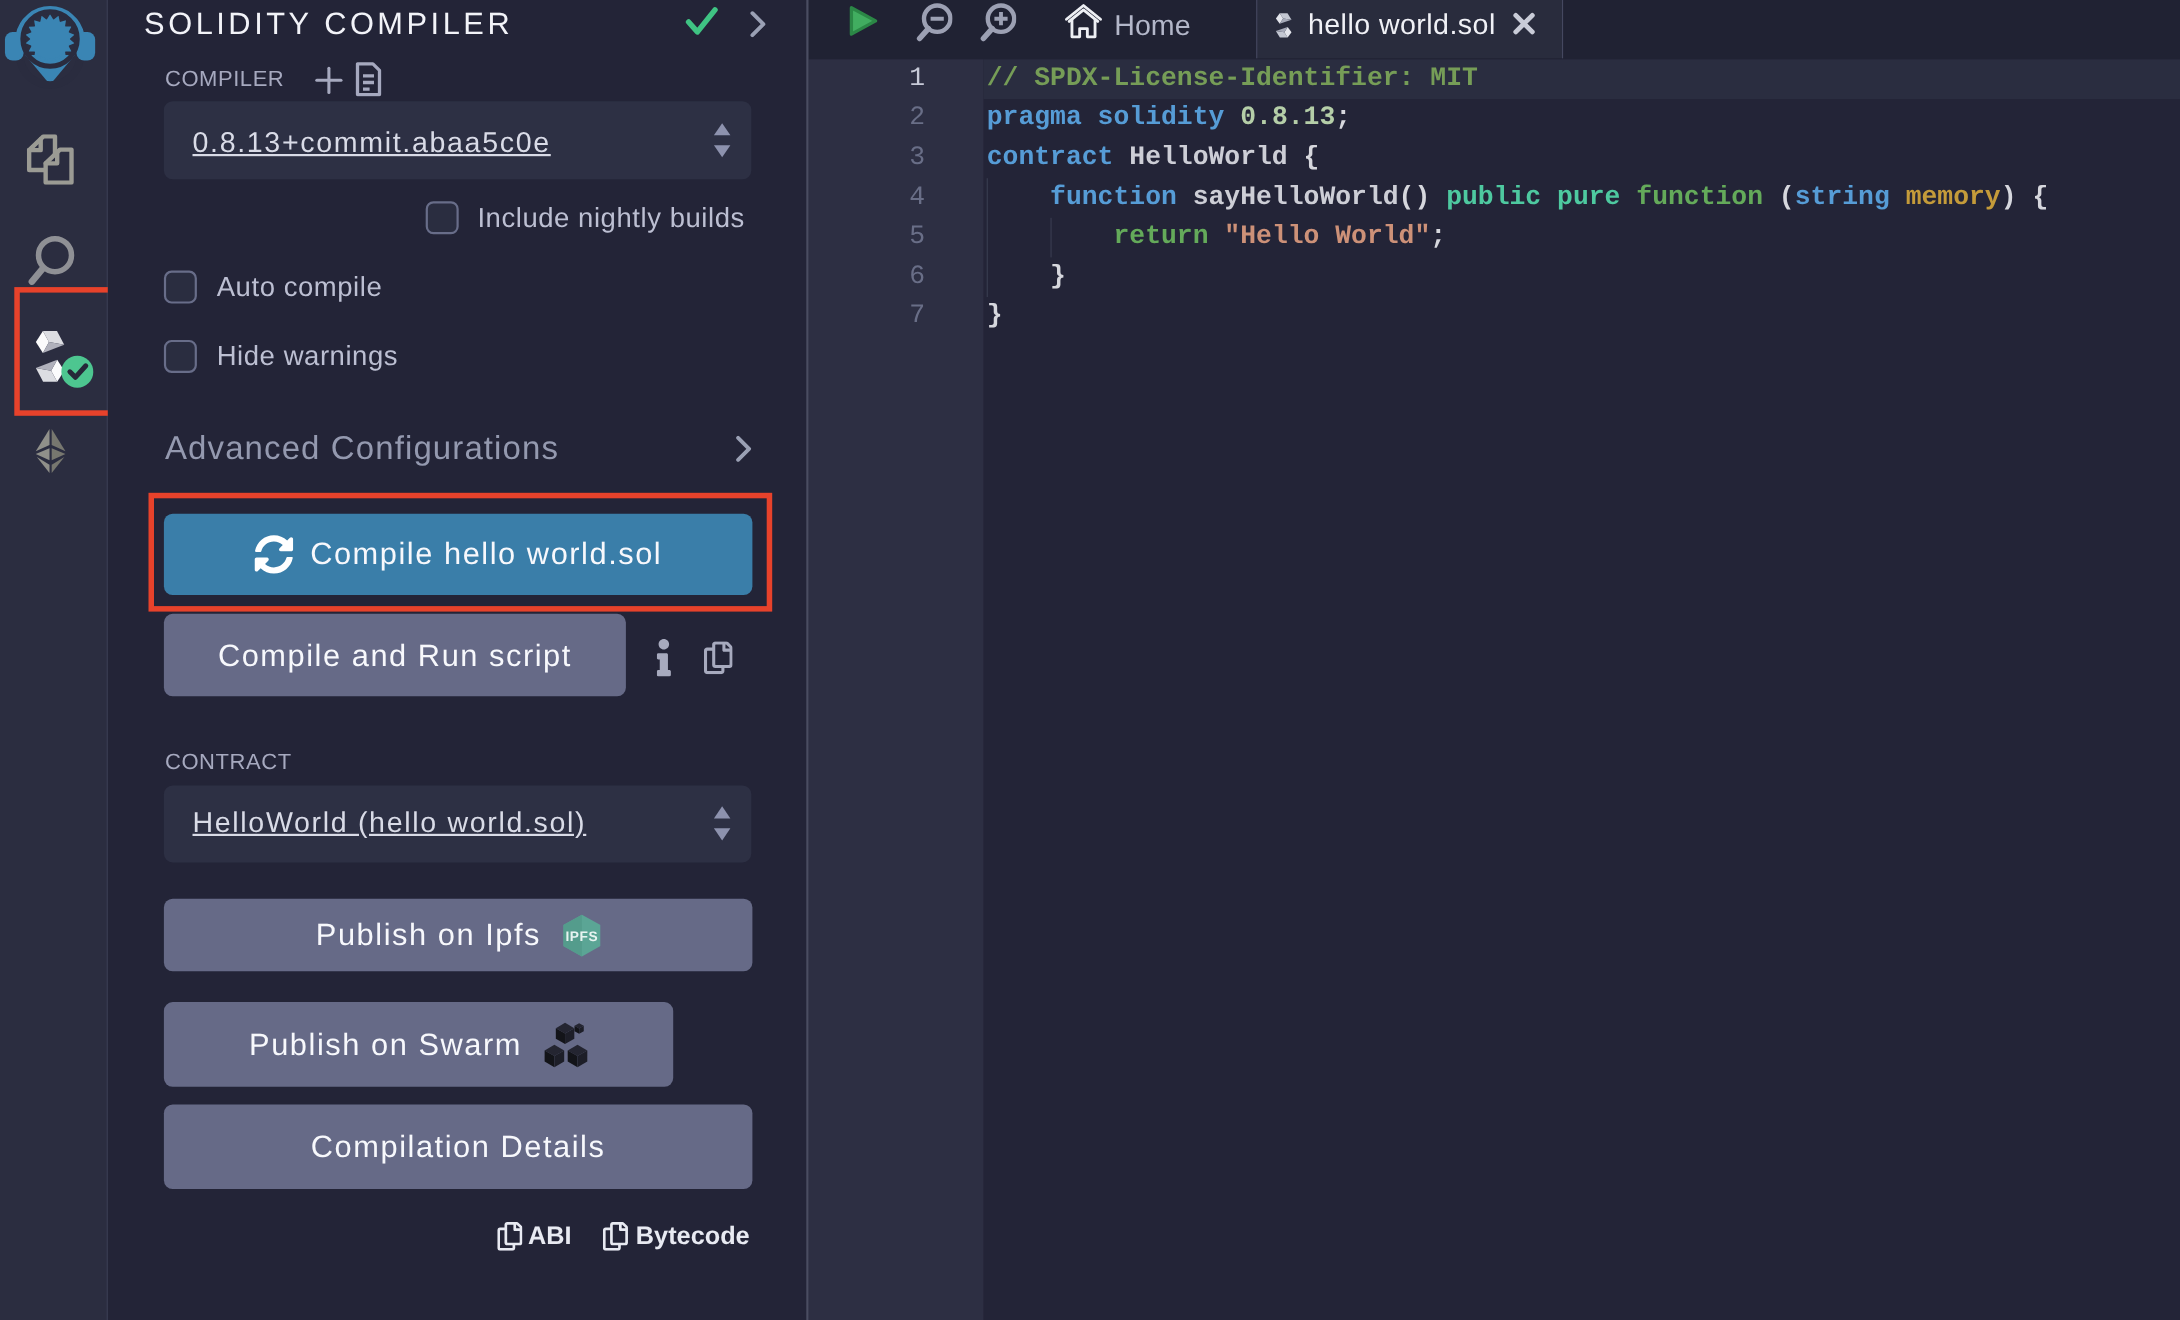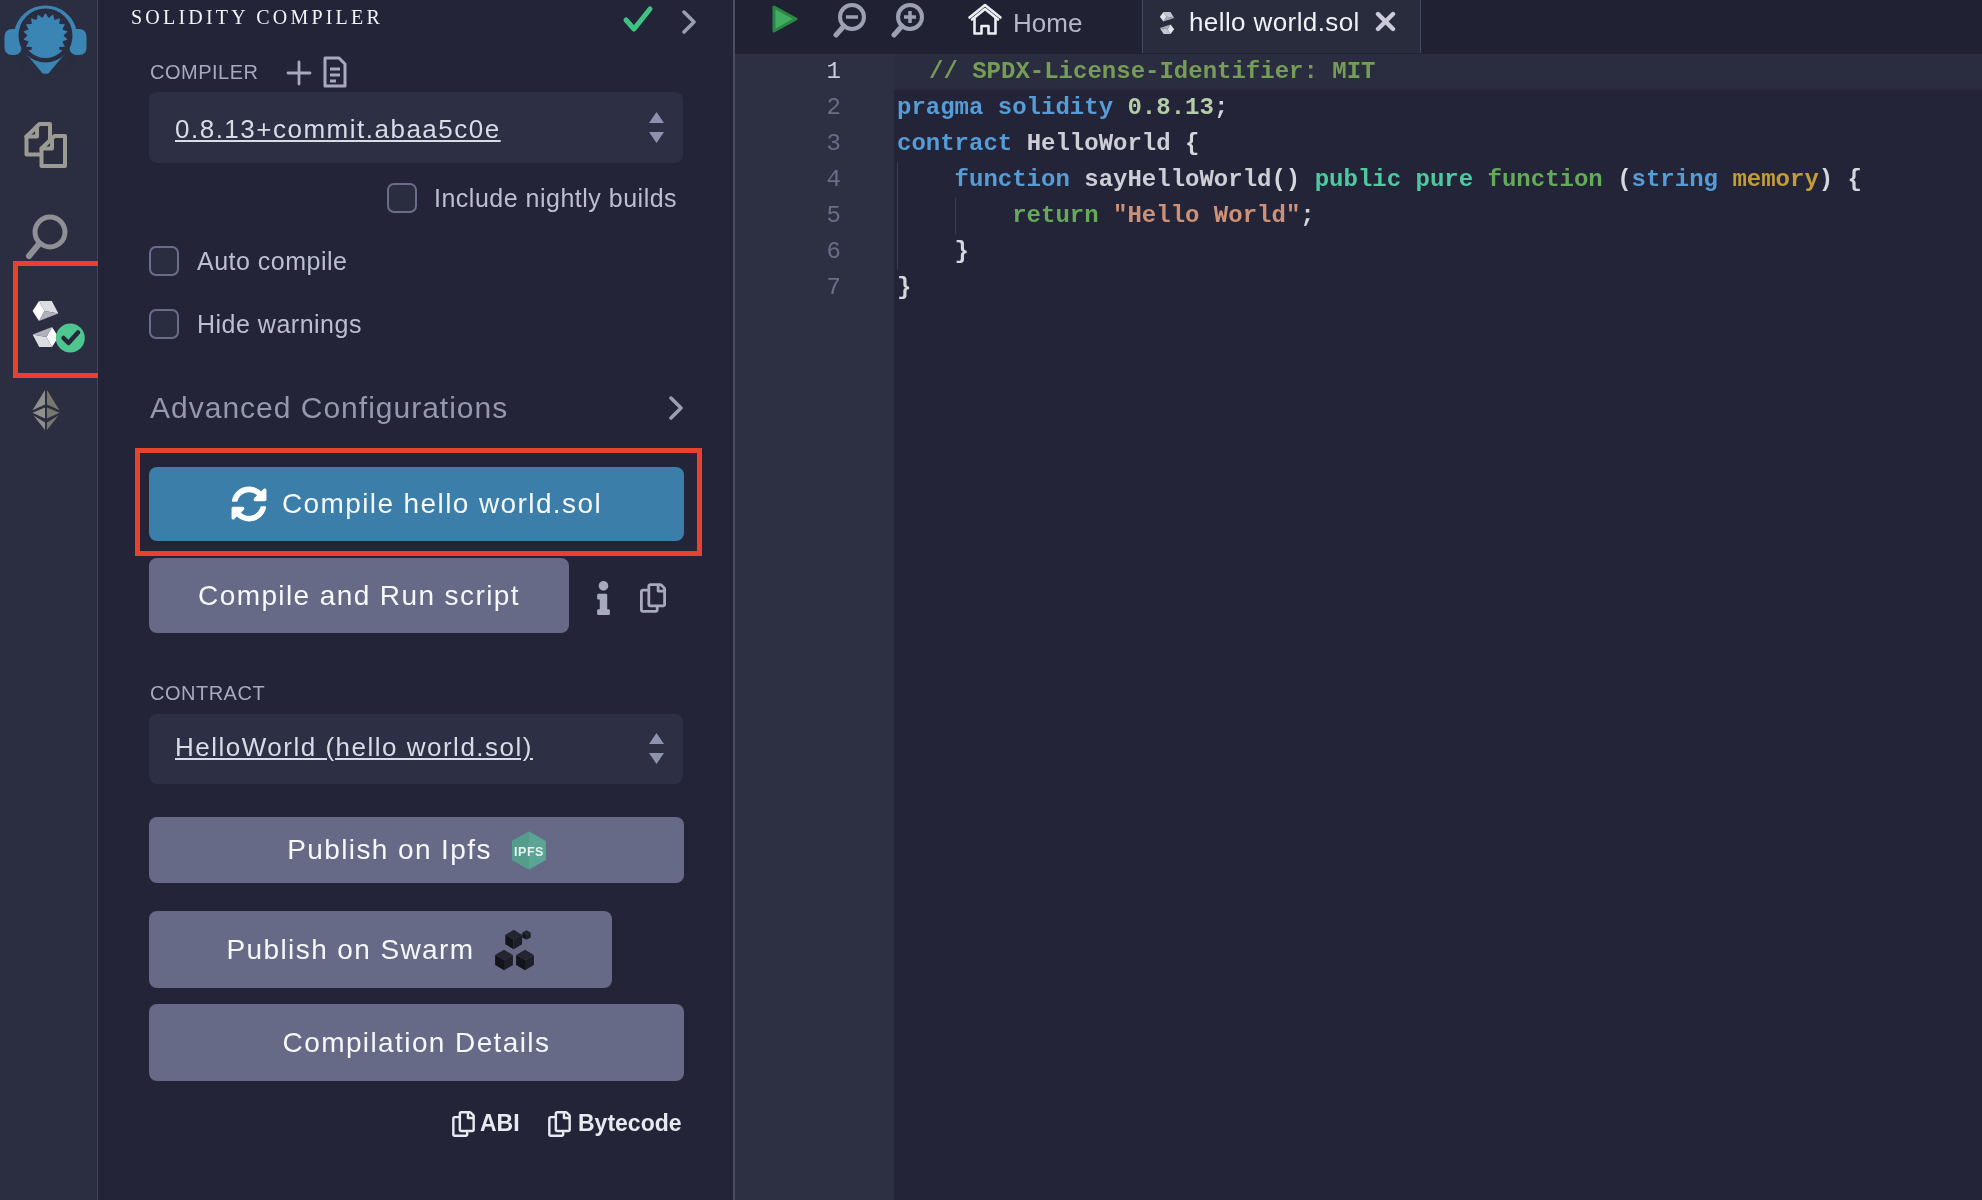--- a/index.html
+++ b/index.html
@@ -4,21 +4,21 @@
 <style>
   * { margin:0; padding:0; box-sizing:border-box; }
   html,body { width:1982px; height:1200px; background:#232437; overflow:hidden; }
   body { font-family:"Liberation Sans", sans-serif; position:relative; }
   .abs { position:absolute; }
   
   #iconstrip { left:0; top:0; width:97px; height:1200px; background:#2b2d40; }
   #vdivider { left:97px; top:0; width:1px; height:1200px; background:#43465c; }
   
   #panel { left:98px; top:0; width:637px; height:1200px; background:#232437; }
-  .ptitle { left:33px; top:6px; font-size:20px; color:#f2f3f8; letter-spacing:3.2px;font-family:Liberation Serif, serif; }
+  .ptitle { left:33px; top:6px; font-size:28px; color:#f2f3f8; letter-spacing:3.2px; }
   .plabel { font-size:20px; color:#a6a9bf; letter-spacing:0.5px; }
   .select { background:#2d3044; border-radius:8px; }
   .seltext { font-size:26px; color:#d9dbe7; letter-spacing:1.5px;text-decoration:underline; }
   .cb { background:#2a2d40; border:2px solid #686d89; border-radius:7px; width:30px; height:30px; }
   .cblabel { font-size:25px; color:#bcbfd2; letter-spacing:0.5px; }
   .btn { border-radius:8px; display:flex; align-items:center; justify-content:center; color:#f7f8fc; letter-spacing:1.4px; }
   .btnsec { background:#666a87; }
   .redbox { border:5px solid #e7422b; }
   
   #tabstrip { left:735px; top:0; width:1247px; height:54px; background:#202233; }
@@ -262,19 +262,19 @@
 <div class="lnum" style="top:90px;">2</div>
 <div class="lnum" style="top:126px;">3</div>
 <div class="lnum" style="top:162px;">4</div>
 <div class="lnum" style="top:198px;">5</div>
 <div class="lnum" style="top:234px;">6</div>
 <div class="lnum" style="top:270px;">7</div>
 
 <div class="guide" style="left:897px; top:162px; height:108px;"></div>
 <div class="guide" style="left:955px; top:198px; height:36px;"></div>
 
-<div class="codeline" style="top:54px;margin-left:32px;"><span class="c-com">// SPDX-License-Identifier: MIT</span></div>
+<div class="codeline" style="top:54px;"><span class="c-com">// SPDX-License-Identifier: MIT</span></div>
 <div class="codeline" style="top:90px;"><span class="c-kw">pragma solidity</span> <span class="c-num">0.8.13</span>;</div>
 <div class="codeline" style="top:126px;text-align:right;"><span class="c-kw">contract</span> <span class="c-id">HelloWorld</span> {</div>
 <div class="codeline" style="top:162px;">    <span class="c-kw">function</span> <span class="c-id">sayHelloWorld</span>() <span class="c-teal">public pure</span> <span class="c-grn">function</span> (<span class="c-kw">string</span> <span class="c-gold">memory</span>) {</div>
 <div class="codeline" style="top:198px;">        <span class="c-grn">return</span> <span class="c-str">"Hello World"</span>;</div>
 <div class="codeline" style="top:234px;">    }</div>
 <div class="codeline" style="top:270px;">}</div>
 
 </body></html>

